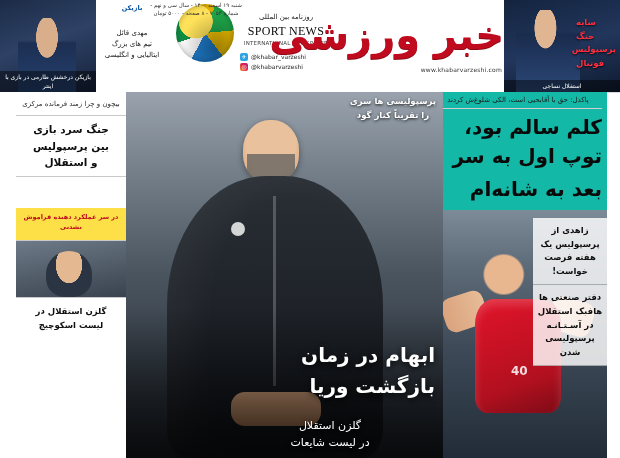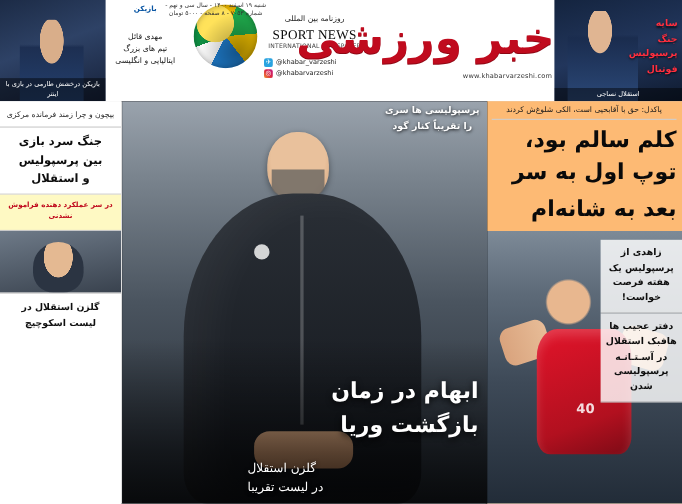--- a/index.html
+++ b/index.html
@@ -154,21 +154,21 @@
     position: absolute;
     left: 12px; top: 10px;
     width: 64px; height: 82px;
     background: radial-gradient(ellipse at 46% 22%, #e0b592 0 22%, rgba(224,181,146,0) 23%),
                 linear-gradient(180deg, rgba(255,255,255,0) 26%, #1a2c4e 30%, #2b4877 100%);
   }
   .mh-photo-right .redbox {
     position: absolute;
     right: 4px; top: 16px;
     width: 40px;
-    text-align: right;
+    text-align: left;
     color: #fff;
     font-size: 8.5px;
     font-weight: bold;
     line-height: 1.6;
     text-shadow: 0 1px 2px rgba(0,0,0,.8);
   }
   .mh-photo-right .redbox span { color: #ff2f3f; display: block; }
   .mh-photo-right .caption {
     position: absolute;
     left: 0; right: 0; bottom: 0;
@@ -206,23 +206,23 @@
   
   .body-grid {
     position: absolute;
     left: 0; top: 92px;
     width: 620px; height: 366px;
   }
 
   
   .col-right {
     position: absolute;
-    right: 0; top: 0;
+    right: 13px; top: 0;
     width: 178px; height: 366px;
-    background: #fdba74;
+    background: #14b8a6;
     border-left: 1px solid #dedede;
   }
   .tri-headline {
     padding: 3px 5px 0 5px;
     direction: rtl;
   }
   .tri-headline .small-top {
     font-size: 7px;
     color: #1a1a1a;
     text-align: center;
@@ -371,21 +371,21 @@
     font-size: 20px;
     font-weight: bold;
     line-height: 1.55;
     text-shadow: 0 2px 6px rgba(0,0,0,.85);
   }
   .mid-sub {
     position: absolute;
     right: 8px; bottom: 6px;
     width: 210px;
     direction: rtl;
-    text-align: left;
+    text-align: center;
     color: #ffffff;
     font-size: 11px;
     line-height: 1.6;
     text-shadow: 0 1px 4px rgba(0,0,0,.9);
   }
   .mid-topstrip {
     position: absolute;
     right: 4px; top: 2px;
     width: 92px;
     direction: rtl;
@@ -397,20 +397,21 @@
     text-shadow: 0 1px 3px rgba(0,0,0,.9);
   }
 
   
   .col-left {
     position: absolute;
     left: 0; top: 0;
     width: 110px; height: 366px;
     background: #ffffff;
     direction: rtl;
+    padding-left: 16px;
   }
   .cl-block {
     border-bottom: 1px solid #c9c9c9;
     padding: 5px 6px;
     text-align: center;
   }
   .cl-block .kicker {
     font-size: 6.5px;
     color: #c00b1e;
     font-weight: bold;
@@ -424,21 +425,22 @@
     line-height: 1.6;
   }
   .cl-block .headline.sm { font-size: 9px; }
   .cl-block .sub {
     font-size: 7px;
     color: #2b2b2b;
     line-height: 1.55;
     margin-top: 2px;
   }
   .cl-block.dark {
-    background: #fef9c3;
+    background: #fde047;
+    margin-top: 31px;
   }
   .cl-photo {
     height: 56px;
     background: linear-gradient(170deg, #6e7a88, #39424e);
     position: relative;
     overflow: hidden;
     border-bottom: 1px solid #c9c9c9;
   }
   .cl-photo .fig {
     position: absolute;
@@ -524,21 +526,21 @@
         <div class="big">بعد به شانه‌ام خـــورد</div>
       </div>
       <div class="photo">
         <div class="arm-l"></div>
         <div class="arm-r"></div>
         <div class="jersey"></div>
         <div class="num">40</div>
       </div>
       <div class="side-notes">
         <div class="note">زاهدی از پرسپولیس یک هفته فرصت خواست!</div>
-        <div class="note">دفتر عجیب ها هافبک استقلال در آسـتـانـه پرسپولیسی شدن</div>
+        <div class="note">دفتر صنعتی ها هافبک استقلال در آسـتـانـه پرسپولیسی شدن</div>
       </div>
     </div>
 
     <div class="col-mid">
       <div class="bg"></div>
       <div class="coach-head"></div>
       <div class="coach-beard"></div>
       <div class="coach-body"></div>
       <div class="zip"></div>
       <div class="badge"></div>
@@ -547,21 +549,21 @@
 
       <div class="mid-topstrip">پرسپولیسی ها سری را تقریباً کنار گود</div>
 
       <div class="mid-headline">
         <div>ابهام در زمان</div>
         <div>بازگشت وریا</div>
       </div>
 
       <div class="mid-sub">
         <div>گلزن استقلال</div>
-        <div>در لیست تقریبا</div>
+        <div>در لیست شایعات</div>
       </div>
     </div>
 
     <div class="col-left">
       <div class="cl-block">
         <div class="sub">بیچون و چرا زمند فرمانده مرکزی</div>
       </div>
 
       <div class="cl-block">
         <div class="headline">جنگ سرد بازی</div>

